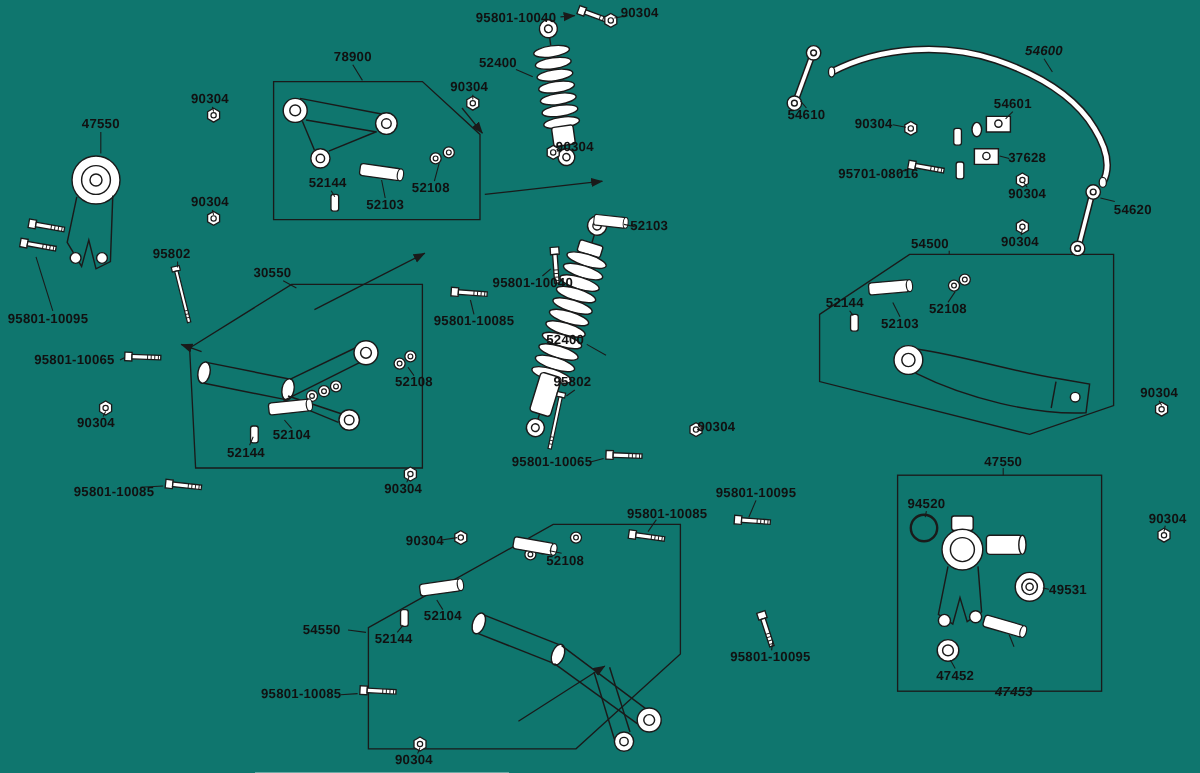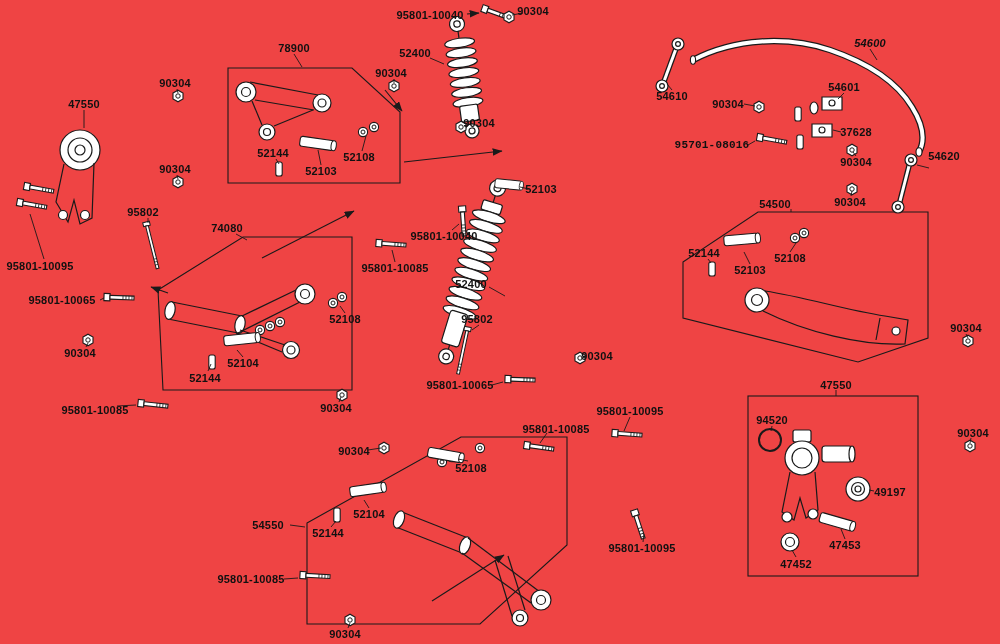--- a/index.html
+++ b/index.html
@@ -1,16 +1,16 @@
 <!DOCTYPE html>
 <html><head>
 <meta charset="utf-8">
 <style>
   html,body{margin:0;padding:0;background:#ffffff;}
-  .stage{position:relative;width:1000px;height:644px;background:#ef4444;overflow:hidden;
+  .stage{position:relative;width:1000px;height:644px;background:#0f766e;overflow:hidden;
          font-family:"Liberation Sans",sans-serif;text-align:center;}
   .art{position:absolute;left:0;top:0;}
   .label-layer{position:absolute;left:0;top:0;width:100%;height:100%;pointer-events:none;}
   .part-label{position:absolute;transform:translate(-50%,-50%);font-weight:700;font-size:11px;
               color:#111;white-space:nowrap;letter-spacing:.2px;}
 </style>
 </head>
 <body>
 
 <div class="stage">
@@ -350,30 +350,30 @@
       <div class="part-label" style="left: 415px; top: 53px; color: rgb(17, 17, 17);">52400</div>
       <div class="part-label" style="left: 870px; top: 43px; color: rgb(17, 17, 17); font-style: italic;">54600</div>
       <div class="part-label" style="left: 175px; top: 83px; color: rgb(17, 17, 17);">90304</div>
       <div class="part-label" style="left: 391px; top: 73px; color: rgb(17, 17, 17);">90304</div>
       <div class="part-label" style="left: 672px; top: 96px; color: rgb(17, 17, 17);">54610</div>
       <div class="part-label" style="left: 728px; top: 104px; color: rgb(17, 17, 17);">90304</div>
       <div class="part-label" style="left: 844px; top: 87px; color: rgb(17, 17, 17);">54601</div>
       <div class="part-label" style="left: 84px; top: 104px; color: rgb(17, 17, 17);">47550</div>
       <div class="part-label" style="left: 479px; top: 123px; color: rgb(17, 17, 17);">90304</div>
       <div class="part-label" style="left: 856px; top: 132px; color: rgb(17, 17, 17);">37628</div>
-      <div class="part-label" style="left: 712px; top: 145px; color: rgb(17, 17, 17); font-family: Liberation Mono, monospace;">95701-08016</div>
+      <div class="part-label" style="left: 732px; top: 145px; color: rgb(17, 17, 17);">95701-08016</div>
       <div class="part-label" style="left: 273px; top: 153px; color: rgb(17, 17, 17);">52144</div>
       <div class="part-label" style="left: 359px; top: 157px; color: rgb(17, 17, 17);">52108</div>
       <div class="part-label" style="left: 856px; top: 162px; color: rgb(17, 17, 17);">90304</div>
-      <div class="part-label" style="left: 944px; top: 156px; color: rgb(17, 17, 17);">54620</div>
+      <div class="part-label" style="left: 944px; top: 175px; color: rgb(17, 17, 17);">54620</div>
       <div class="part-label" style="left: 321px; top: 171px; color: rgb(17, 17, 17);">52103</div>
       <div class="part-label" style="left: 175px; top: 169px; color: rgb(17, 17, 17);">90304</div>
       <div class="part-label" style="left: 541px; top: 189px; color: rgb(17, 17, 17);">52103</div>
       <div class="part-label" style="left: 143px; top: 212px; color: rgb(17, 17, 17);">95802</div>
-      <div class="part-label" style="left: 227px; top: 228px; color: rgb(17, 17, 17);">74080</div>
+      <div class="part-label" style="left: 227px; top: 228px; color: rgb(17, 17, 17);">30550</div>
       <div class="part-label" style="left: 850px; top: 202px; color: rgb(17, 17, 17);">90304</div>
       <div class="part-label" style="left: 775px; top: 204px; color: rgb(17, 17, 17);">54500</div>
       <div class="part-label" style="left: 444px; top: 236px; color: rgb(17, 17, 17);">95801-10040</div>
       <div class="part-label" style="left: 40px; top: 266px; color: rgb(17, 17, 17);">95801-10095</div>
       <div class="part-label" style="left: 395px; top: 268px; color: rgb(17, 17, 17);">95801-10085</div>
       <div class="part-label" style="left: 704px; top: 253px; color: rgb(17, 17, 17);">52144</div>
       <div class="part-label" style="left: 790px; top: 258px; color: rgb(17, 17, 17);">52108</div>
       <div class="part-label" style="left: 750px; top: 270px; color: rgb(17, 17, 17);">52103</div>
       <div class="part-label" style="left: 471px; top: 284px; color: rgb(17, 17, 17);">52400</div>
       <div class="part-label" style="left: 62px; top: 300px; color: rgb(17, 17, 17);">95801-10065</div>
@@ -387,24 +387,24 @@
       <div class="part-label" style="left: 460px; top: 385px; color: rgb(17, 17, 17);">95801-10065</div>
       <div class="part-label" style="left: 836px; top: 385px; color: rgb(17, 17, 17);">47550</div>
       <div class="part-label" style="left: 336px; top: 408px; color: rgb(17, 17, 17);">90304</div>
       <div class="part-label" style="left: 95px; top: 410px; color: rgb(17, 17, 17);">95801-10085</div>
       <div class="part-label" style="left: 630px; top: 411px; color: rgb(17, 17, 17);">95801-10095</div>
       <div class="part-label" style="left: 772px; top: 420px; color: rgb(17, 17, 17);">94520</div>
       <div class="part-label" style="left: 556px; top: 429px; color: rgb(17, 17, 17);">95801-10085</div>
       <div class="part-label" style="left: 973px; top: 433px; color: rgb(17, 17, 17);">90304</div>
       <div class="part-label" style="left: 354px; top: 451px; color: rgb(17, 17, 17);">90304</div>
       <div class="part-label" style="left: 471px; top: 468px; color: rgb(17, 17, 17);">52108</div>
-      <div class="part-label" style="left: 890px; top: 492px; color: rgb(17, 17, 17);">49197</div>
+      <div class="part-label" style="left: 890px; top: 492px; color: rgb(17, 17, 17);">49531</div>
       <div class="part-label" style="left: 369px; top: 514px; color: rgb(17, 17, 17);">52104</div>
       <div class="part-label" style="left: 268px; top: 525px; color: rgb(17, 17, 17);">54550</div>
       <div class="part-label" style="left: 328px; top: 533px; color: rgb(17, 17, 17);">52144</div>
-      <div class="part-label" style="left: 845px; top: 545px; color: rgb(17, 17, 17);">47453</div>
+      <div class="part-label" style="left: 845px; top: 577px; color: rgb(17, 17, 17); font-style: italic;">47453</div>
       <div class="part-label" style="left: 642px; top: 548px; color: rgb(17, 17, 17);">95801-10095</div>
       <div class="part-label" style="left: 796px; top: 564px; color: rgb(17, 17, 17);">47452</div>
       <div class="part-label" style="left: 251px; top: 579px; color: rgb(17, 17, 17);">95801-10085</div>
       <div class="part-label" style="left: 345px; top: 634px; color: rgb(17, 17, 17);">90304</div>
     </div>
 
 </div>
 
 </body></html>

